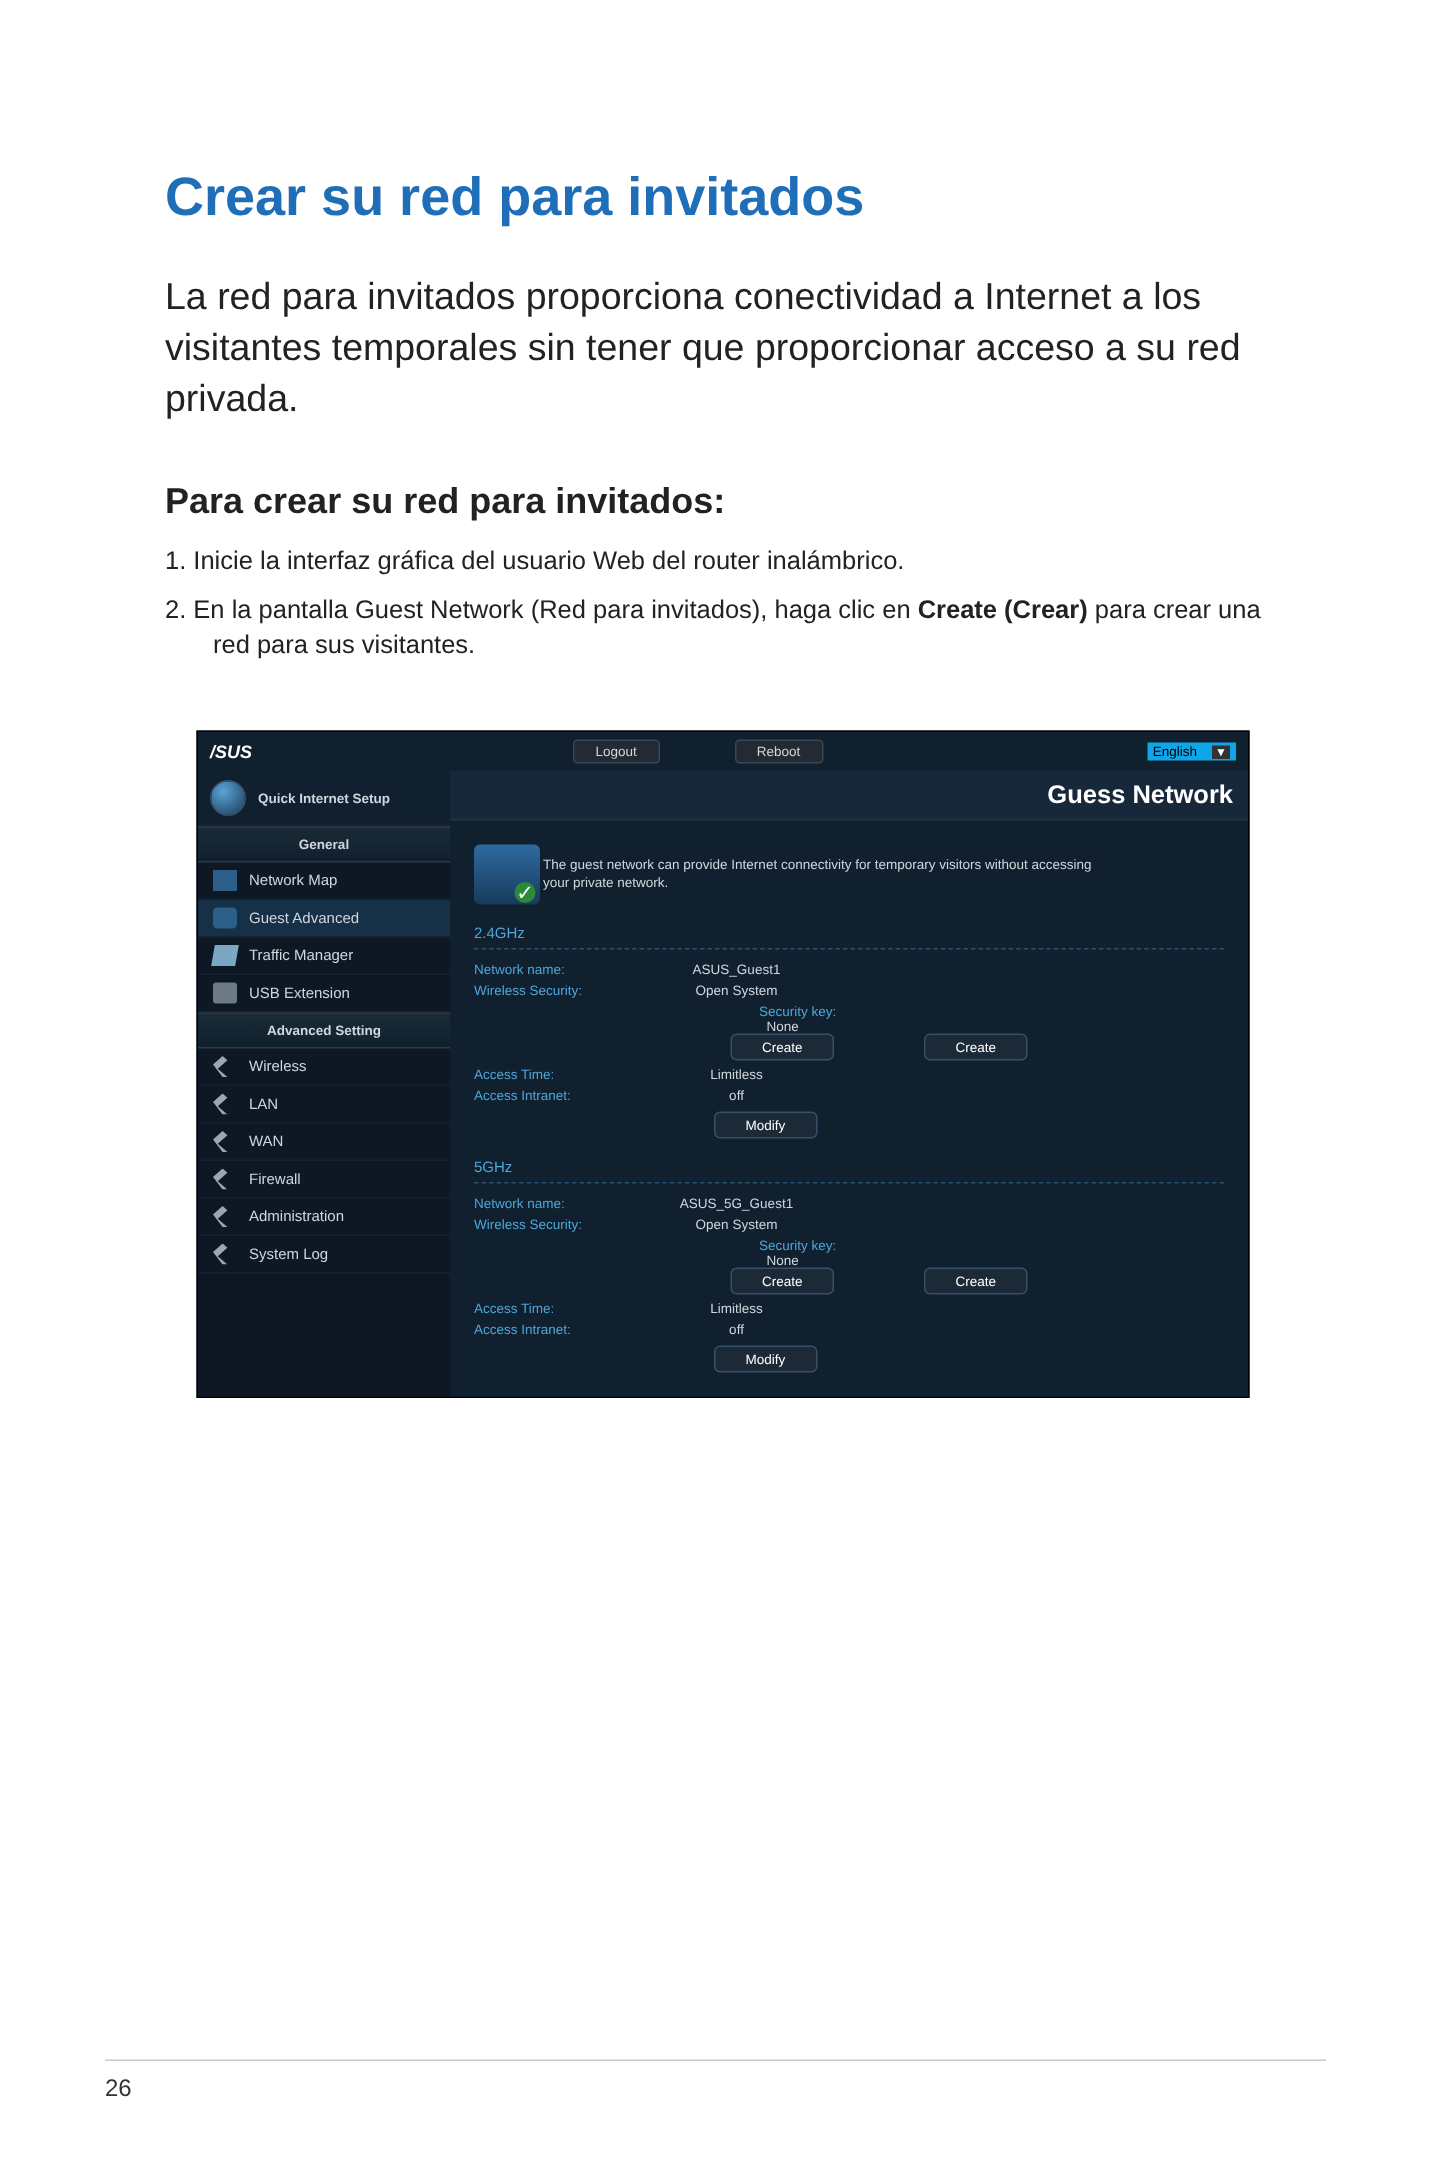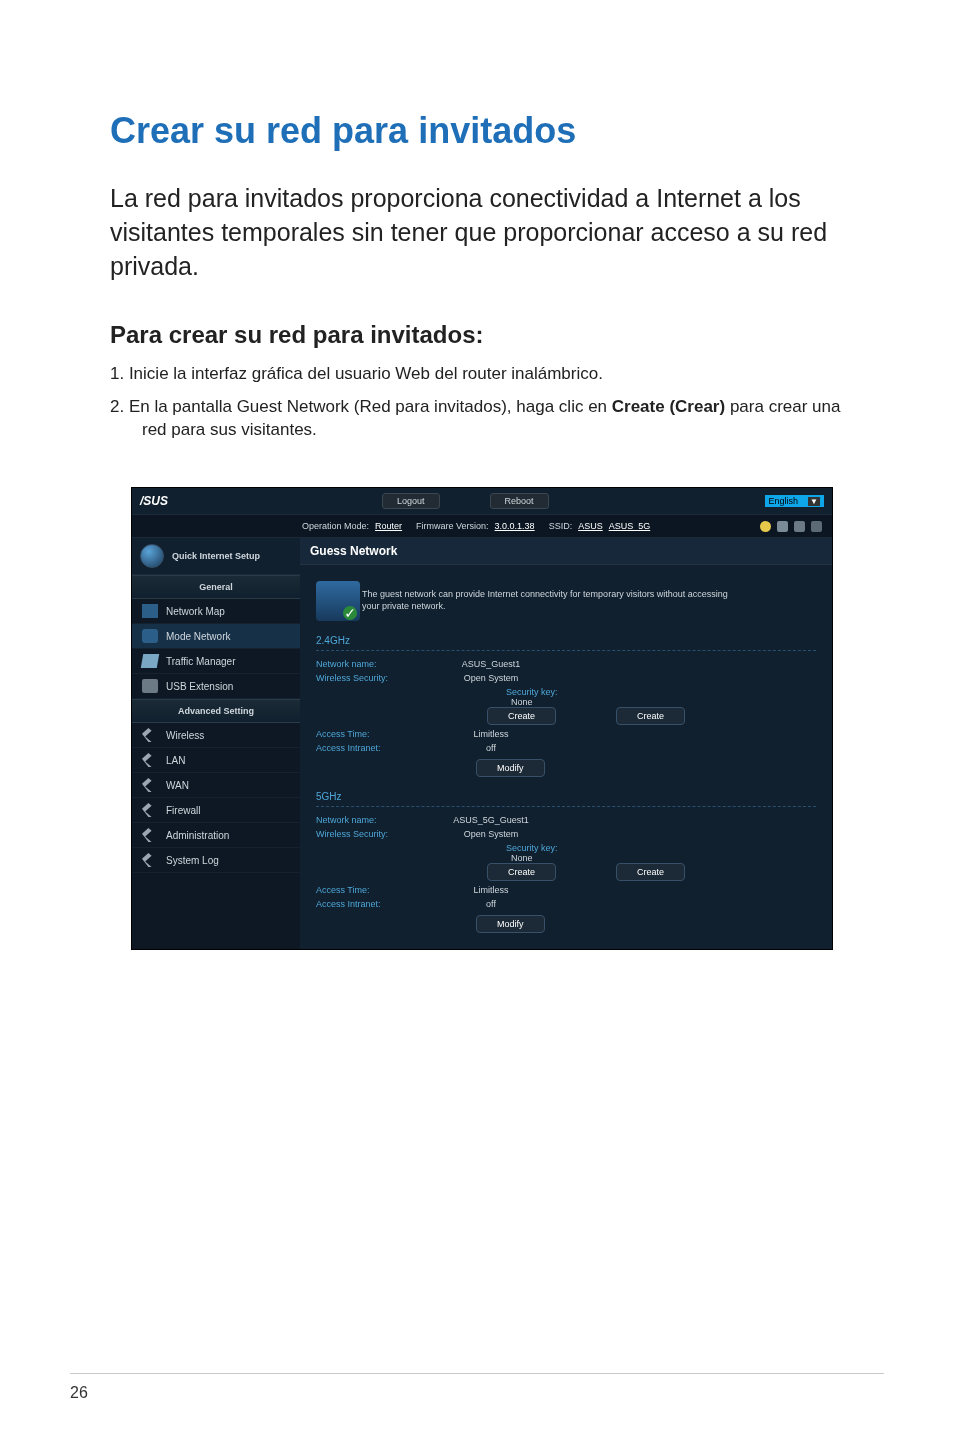--- a/index.html
+++ b/index.html
@@ -169,23 +169,24 @@
 
   .ss-main {
     flex:1;
     background:#10202e;
     padding:0 0 10px 0;
   }
   .ss-panel-title {
     background:#16283a;
     color:#fff;
     font-weight:bold;
-    font-size:12px;
+    font-size:17px;
     padding:6px 10px;
     border-bottom:1px solid #223444;
+    text-align:right;
   }
   .ss-info {
     display:flex; align-items:center; gap:2px;
     padding:16px 16px 10px 16px;
   }
   .ss-info .bigicon {
     width:44px;height:40px;
     background: linear-gradient(#2f6aa0,#173a5c);
     border-radius:4px;
     position:relative;
@@ -259,51 +260,36 @@
         <div class="ss-top-center">
           <div class="ss-top-btn">Logout</div>
           <div class="ss-top-btn">Reboot</div>
         </div>
         <div class="ss-lang">
           <span>English</span>
           <span class="arrow">▼</span>
         </div>
       </div>
 
-      <div class="ss-statusbar">
-        <span>Operation Mode:</span>
-        <span class="u">Router</span>
-        <span style="margin-left:8px">Firmware Version:</span>
-        <span class="u">3.0.0.1.38</span>
-        <span style="margin-left:8px">SSID:</span>
-        <span class="u">ASUS</span>
-        <span class="u">ASUS_5G</span>
-        <div class="ss-icons">
-          <span class="ic ic-yellow"></span>
-          <span class="ic ic-grey"></span>
-          <span class="ic ic-grey2"></span>
-          <span class="ic ic-grey3"></span>
-        </div>
-      </div>
 
       <div class="ss-body">
 
         <div class="ss-sidebar">
           <div class="ss-qis">
             <span class="globe"></span>
             <span>Quick Internet Setup</span>
           </div>
           <div class="ss-section-label">General</div>
           <div class="ss-nav-item">
               <span class="nicon ni-map"></span>
               <span>Network Map</span>
             </div>
           <div class="ss-nav-item active">
               <span class="nicon ni-guest"></span>
-              <span>Mode Network</span>
+              <span>Guest Advanced</span>
             </div>
           <div class="ss-nav-item">
               <span class="nicon ni-traffic"></span>
               <span>Traffic Manager</span>
             </div>
           <div class="ss-nav-item">
               <span class="nicon ni-usb"></span>
               <span>USB Extension</span>
             </div>
           <div class="ss-section-label">Advanced Setting</div>

